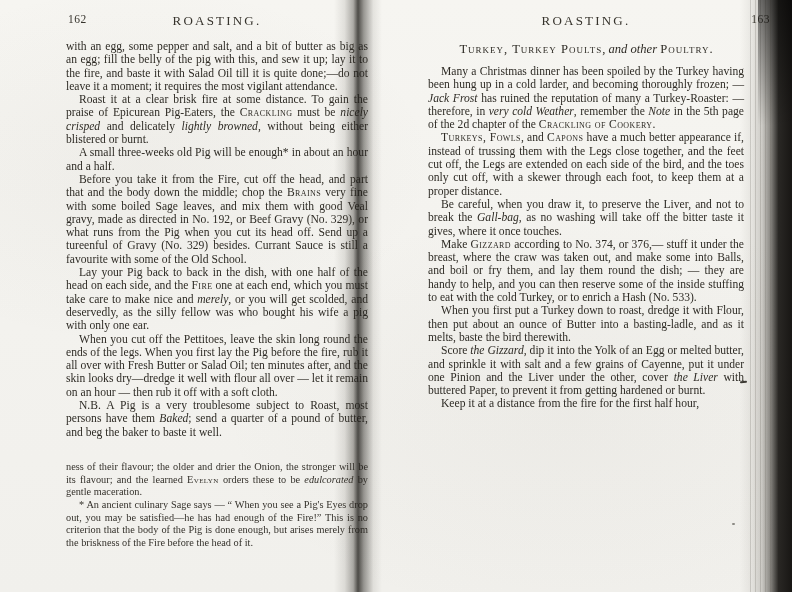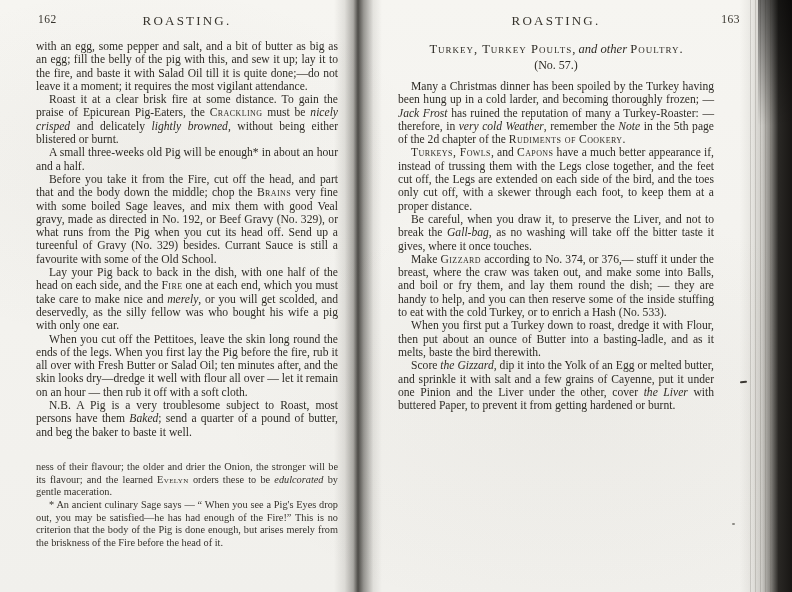--- a/index.html
+++ b/index.html
@@ -10,21 +10,21 @@
     font-family:"Liberation Serif","DejaVu Serif",serif;
     color:#2e2b25;
   }
   
   .book::before{
     content:"";position:absolute;inset:0;pointer-events:none;
     background:
       radial-gradient(420px 260px at 18% 28%,rgba(120,112,98,0.05),transparent 70%),
       radial-gradient(500px 300px at 72% 70%,rgba(120,112,98,0.05),transparent 70%);
   }
-  .page{position:absolute;top:0;height:423px;box-sizing:border-box;}
+  .page{position:absolute;top:0;height:423px;box-sizing:border-box;margin-left:30px;}
   .page-left{left:0;width:378px;padding:13px 40px 0 36px;}
   .page-right{left:398px;width:316px;padding:13px 0 0 0;}
 
   .pagehead{position:relative;height:16px;font-size:11.5px;letter-spacing:0.5px;}
   .running-head{display:block;text-align:center;letter-spacing:2.2px;font-size:13px;color:#36332c;}
   .pagenum{position:absolute;top:0;font-size:11.5px;color:#36332c;}
   .pagenum.left{left:2px;}
   .pagenum.right{right:-26px;}
 
   .body-block{margin-top:11px;font-size:11.6px;line-height:13.3px;text-align:justify;}
@@ -103,28 +103,28 @@
         <p class="para ind">* An ancient culinary Sage says — “ When you see a Pig's Eyes drop out, you may be satisfied—he has had enough of the Fire!”  This is no criterion that the body of the Pig is done enough, but arises merely from the briskness of the Fire before the head of it.</p>
       </div>
   </div>
 
   <div class="page page-right">
     <div class="pagehead">
       <span class="running-head">ROASTING.</span>
       <span class="pagenum right">163</span>
     </div>
     <div class="section-title"><span class="sc">Turkey, Turkey Poults</span>, <i>and other</i> <span class="sc">Poultry</span>.</div>
-    <div class="section-number">(No. 57.)</div>
     <div class="body-block">
-        <p class="para ind">Many a Christmas dinner has been spoiled by the Turkey having been hung up in a cold larder, and becoming thoroughly frozen; — <i>Jack Frost</i> has ruined the reputation of many a Turkey-Roaster: — therefore, in <i>very cold Weather</i>, remember the <i>Note</i> in the 5th page of the 2d chapter of the <span class="sc">Rudiments of Cookery</span>.</p>
+        <p class="para ind">Many a Christmas dinner has been spoiled by the Turkey having been hung up in a cold larder, and becoming thoroughly frozen; — <i>Jack Frost</i> has ruined the reputation of many a Turkey-Roaster: — therefore, in <i>very cold Weather</i>, remember the <i>Note</i> in the 5th page of the 2d chapter of the <span class="sc">Crackling of Cookery</span>.</p>
         <p class="para ind"><span class="sc">Turkeys, Fowls</span>, and <span class="sc">Capons</span> have a much better appearance if, instead of trussing them with the Legs close together, and the feet cut off, the Legs are extended on each side of the bird, and the toes only cut off, with a skewer through each foot, to keep them at a proper distance.</p>
         <p class="para ind">Be careful, when you draw it, to preserve the Liver, and not to break the <i>Gall-bag</i>, as no washing will take off the bitter taste it gives, where it once touches.</p>
         <p class="para ind">Make <span class="sc">Gizzard</span> according to No. 374, or 376,— stuff it under the breast, where the craw was taken out, and make some into Balls, and boil or fry them, and lay them round the dish; — they are handy to help, and you can then reserve some of the inside stuffing to eat with the cold Turkey, or to enrich a Hash (No. 533).</p>
         <p class="para ind">When you first put a Turkey down to roast, dredge it with Flour, then put about an ounce of Butter into a basting-ladle, and as it melts, baste the bird therewith.</p>
         <p class="para ind">Score <i>the Gizzard</i>, dip it into the Yolk of an Egg or melted butter, and sprinkle it with salt and a few grains of Cayenne, put it under one Pinion and the Liver under the other, cover <i>the Liver</i> with buttered Paper, to prevent it from getting hardened or burnt.</p>
+        <p class="para ind">Keep it at a distance from the fire for the first half hour,</p>
       </div>
   </div>
 
   <div class="gutter-shadow"></div>
   <div class="edge-shadow"></div>
   <div class="scan-artifact artifact-dash"></div>
   <div class="scan-artifact artifact-dot"></div>
 </div>
 
 </body></html>

